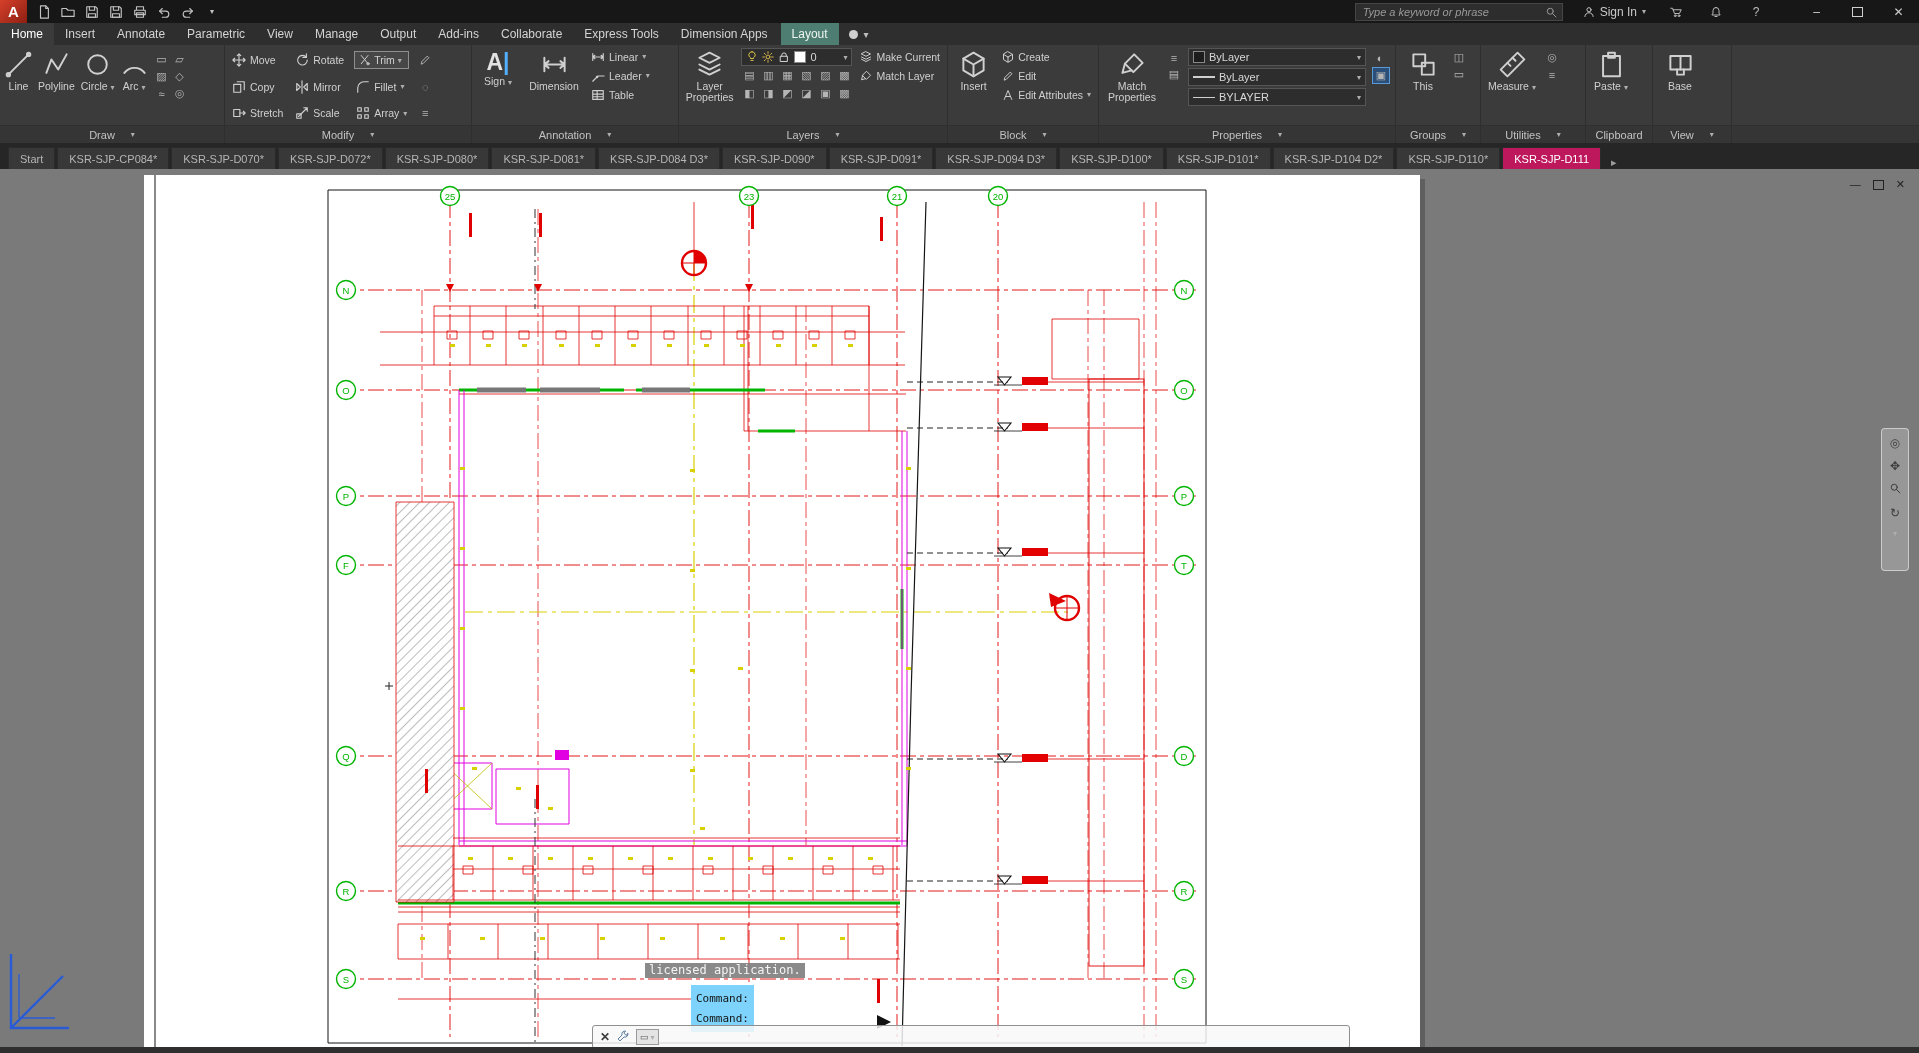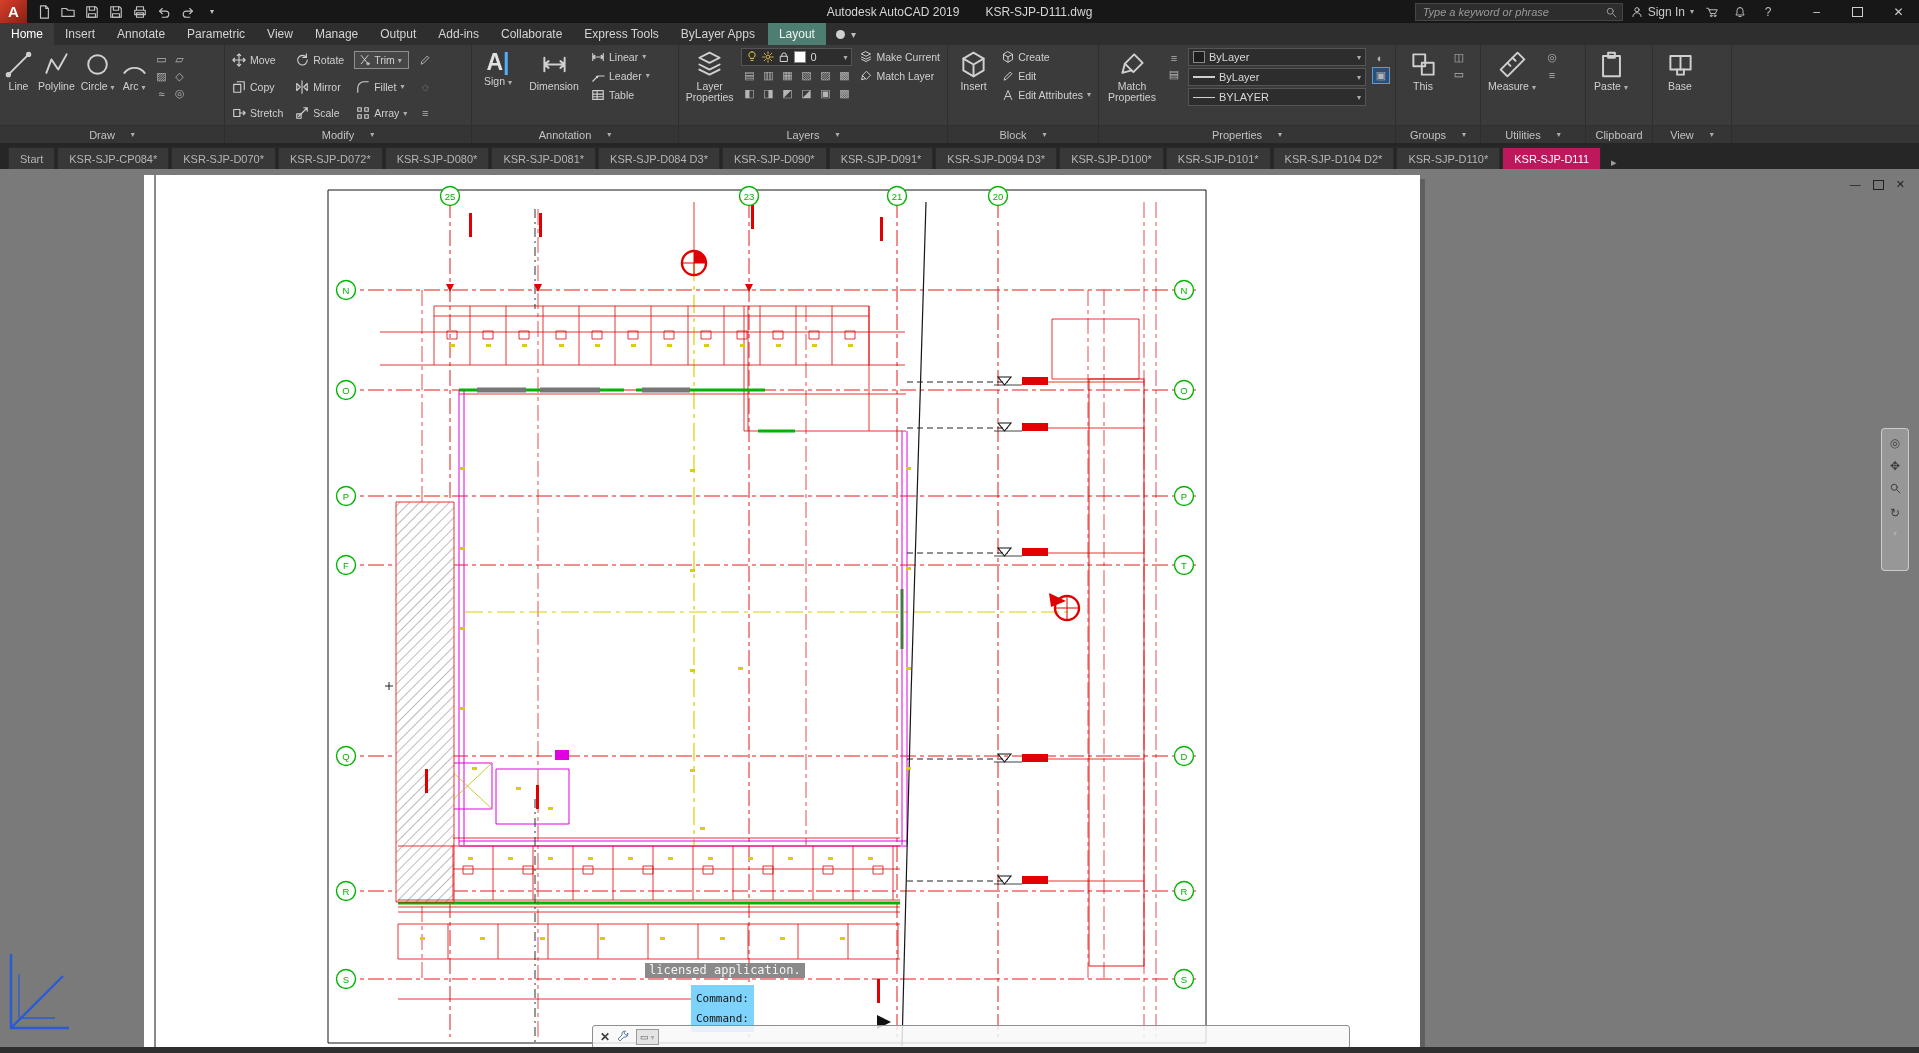--- a/index.html
+++ b/index.html
@@ -10,21 +10,21 @@
   .ic.big{width:27px;height:27px;stroke-width:1.15}
   .ic.tiny{width:12px;height:12px}
   
   .titlebar{height:23px;background:#171717;display:flex;align-items:center;color:#c9c9c9;font-size:12px;position:relative;}
   .logo{width:27px;height:23px;background:linear-gradient(135deg,#d6402b,#8d1f12);color:#fff;font-weight:bold;
         display:flex;align-items:center;justify-content:center;font-size:15px;flex:none;}
   .qat{display:flex;align-items:center;margin-left:6px;gap:2px;}
   .qicon{width:22px;height:20px;display:flex;align-items:center;justify-content:center;color:#c2c2c2;}
   .tb-title{position:absolute;left:0;right:0;text-align:center;color:#d6d6d6;pointer-events:none;font-size:12px;}
   .tb-title span{margin:0 13px;}
-  .tb-right{margin-left:auto;display:flex;align-items:center;gap:8px;z-index:2;}
+  .tb-right{margin-left:auto;display:flex;align-items:center;gap:20px;z-index:2;}
   .searchbox{width:196px;height:16px;background:#2d2d2d;border:1px solid #454545;display:flex;align-items:center;padding:0 5px;gap:5px;color:#9a9a9a;}
   .searchbox input{flex:1;background:transparent;border:none;outline:none;color:#cfcfcf;font-size:11px;font-style:italic;min-width:0;}
   .searchbox input::placeholder{color:#9a9a9a;font-style:italic;}
   .signin{display:flex;align-items:center;gap:5px;color:#c9c9c9;}
   .tb-ico{width:20px;display:flex;justify-content:center;color:#bdbdbd;}
   .winbtns{display:flex;margin-left:10px;}
   .winbtn{width:41px;height:23px;display:flex;align-items:center;justify-content:center;color:#cfcfcf;font-size:12px;}
   .winbtn .box{width:9px;height:8px;border:1px solid #cfcfcf;display:inline-block;}
   
   .tabrow{height:22px;background:#2e2e2e;display:flex;align-items:stretch;color:#d4d4d4;font-size:12px;}
@@ -278,23 +278,20 @@
             <use href="#i-undo"></use>
           </svg>
         </span>
       <span class="qicon">
           <svg class="ic">
             <use href="#i-redo"></use>
           </svg>
         </span>
       <span class="qicon" style="font-size:8px">▾</span>
     </div>
-    <div class="tb-title">
-      <span>Autodesk AutoCAD 2019</span><span>KSR-SJP-D111.dwg</span>
-    </div>
     <div class="tb-right">
       <div class="searchbox">
         <input placeholder="Type a keyword or phrase" style="">
         <svg class="ic tiny">
             <use href="#i-mag"></use>
           </svg>
       </div>
       <div class="signin">
         <svg class="ic tiny">
             <use href="#i-person"></use>
@@ -327,21 +324,21 @@
     <div class="rtab active">Home</div>
     <div class="rtab">Insert</div>
     <div class="rtab">Annotate</div>
     <div class="rtab">Parametric</div>
     <div class="rtab">View</div>
     <div class="rtab">Manage</div>
     <div class="rtab">Output</div>
     <div class="rtab">Add-ins</div>
     <div class="rtab">Collaborate</div>
     <div class="rtab">Express Tools</div>
-    <div class="rtab">ByLayer Apps</div>
+    <div class="rtab">Dimension Apps</div>
     <div class="rtab contextual">Layout</div>
     <div class="rtab-extra">
       <span class="disc"></span>
       <span>▾</span>
     </div>
   </div>
 
   <div class="ribbon">
 
     <div class="panel" style="width:224px">

